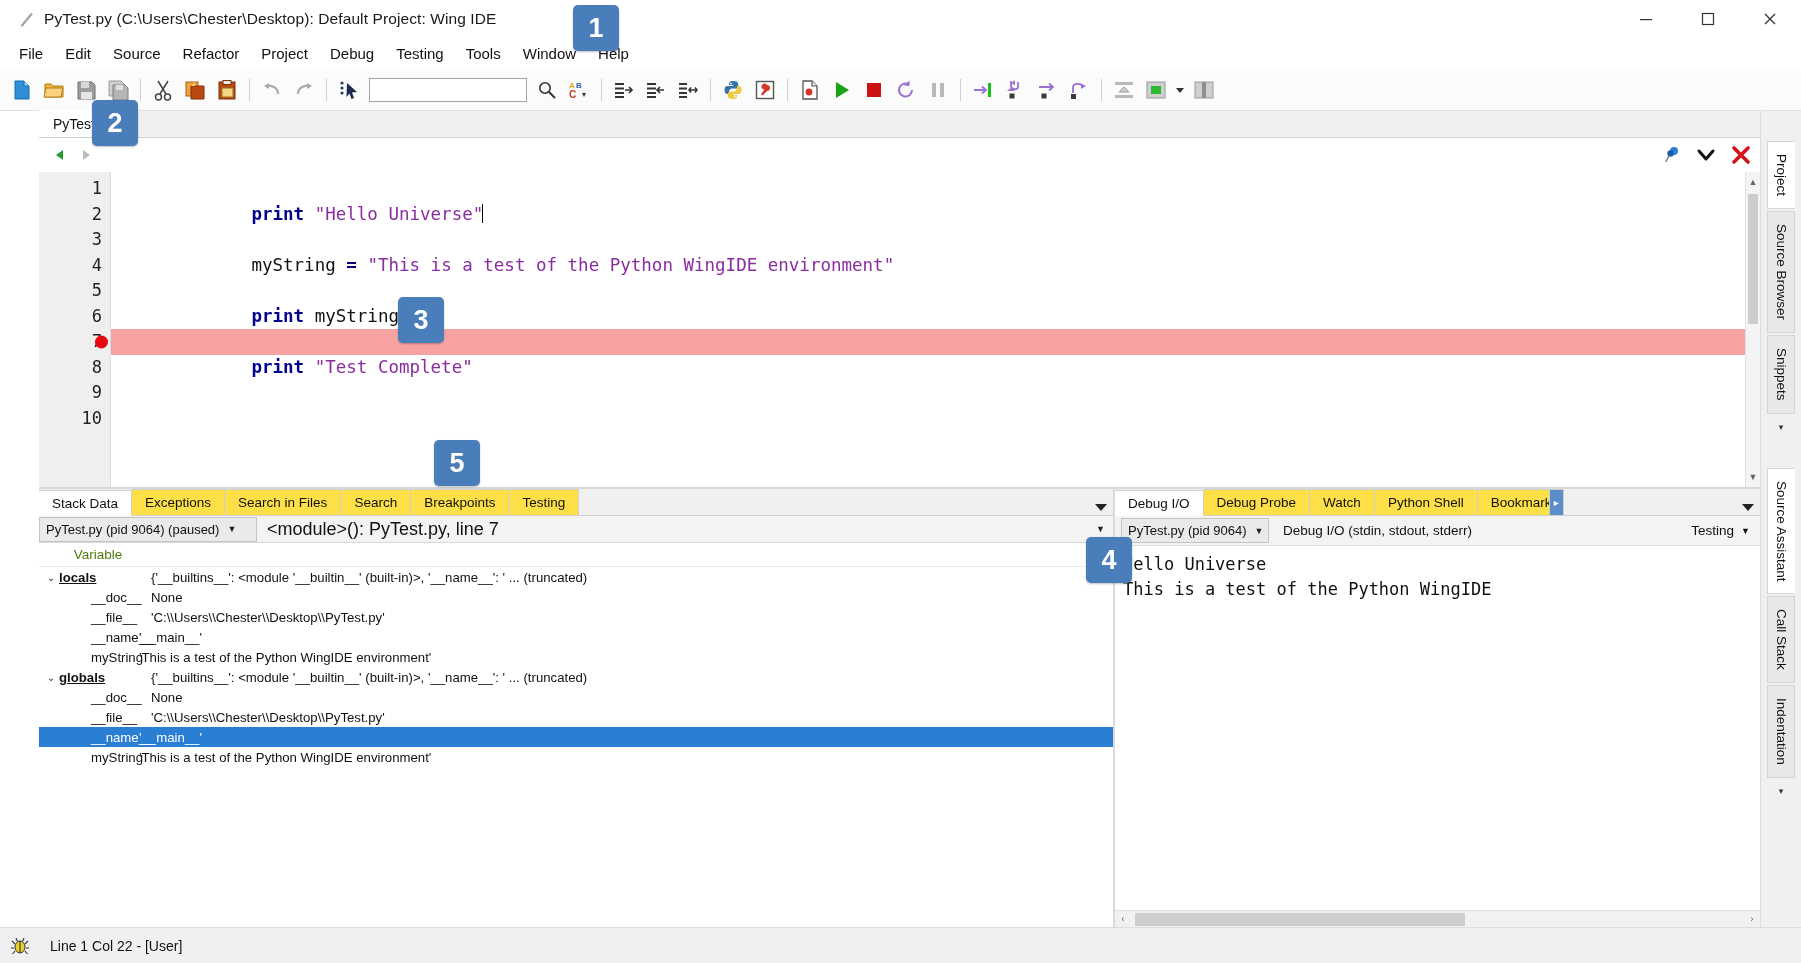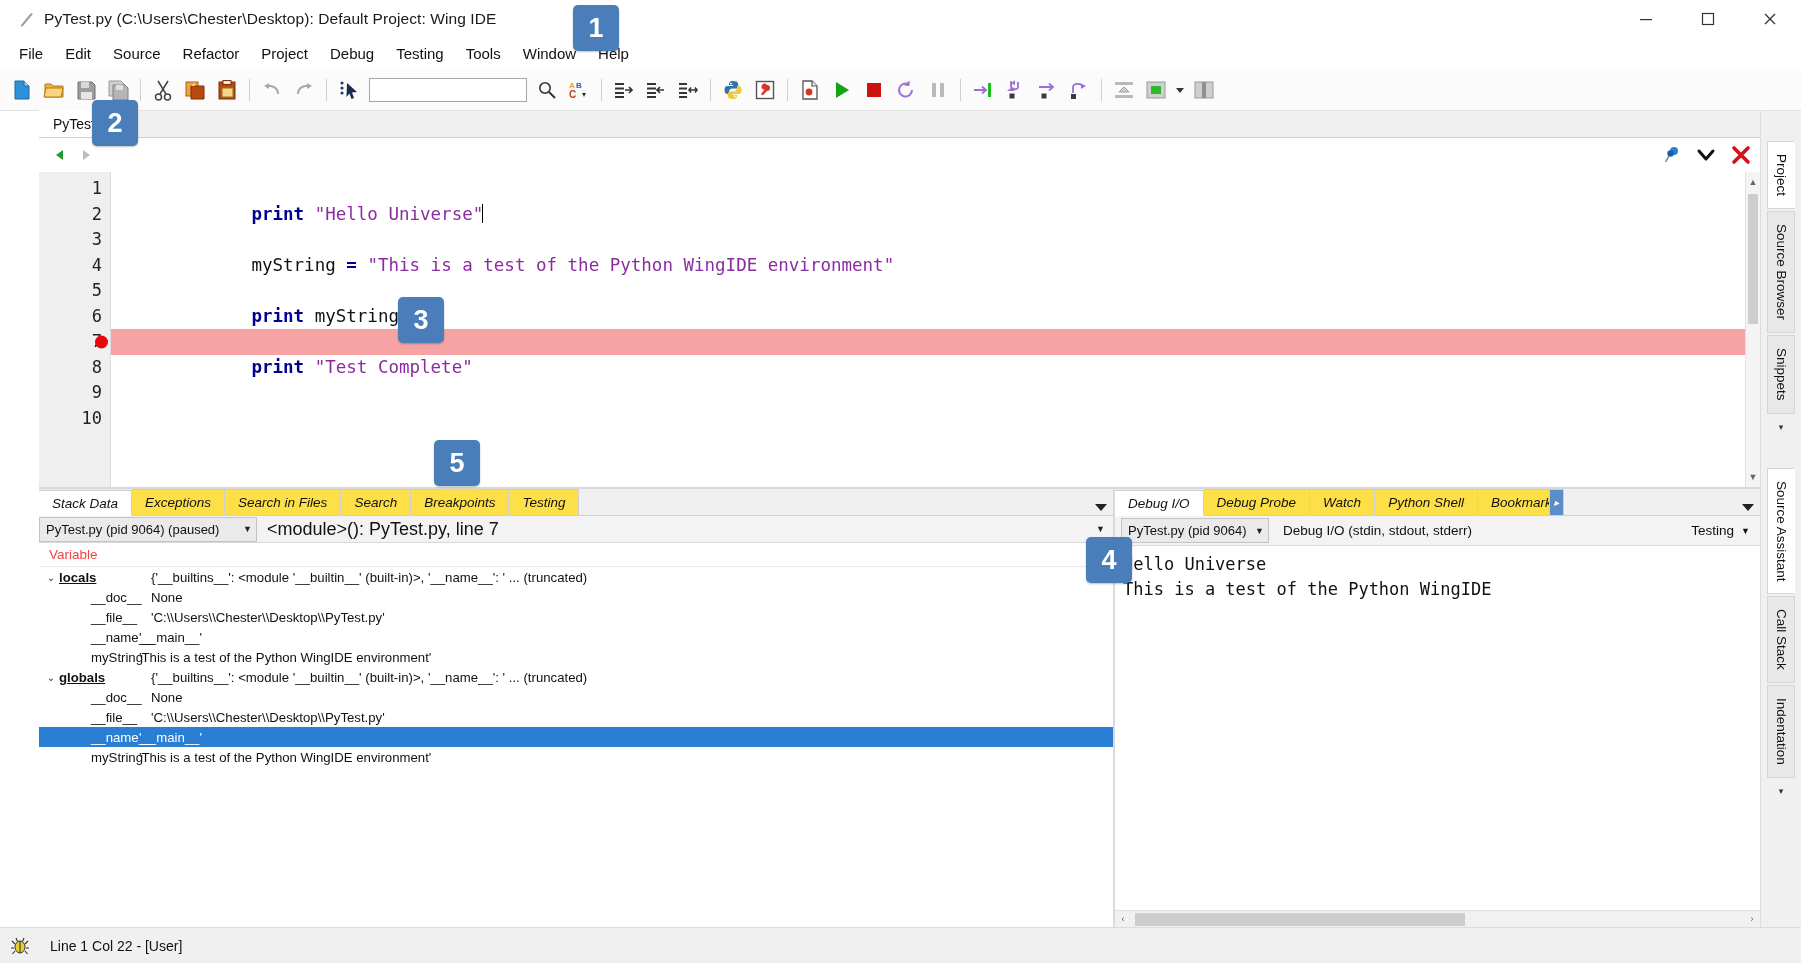--- a/index.html
+++ b/index.html
@@ -184,21 +184,20 @@
   .panel { display: flex; flex-direction: column; min-width: 0; background: #fff; }
   .panel-left { flex: 0 0 1076px; border-right: 2px solid #dadada; }
   .panel-right { flex: 1 1 auto; }
 
   .ptabs {
     height: 27px; flex: 0 0 27px;
     background: #f0f0f0;
     display: flex; align-items: flex-end;
     border-bottom: 1px solid #cfcfcf;
     position: relative;
-    font-style: italic;
   }
   .ptab {
     height: 26px; padding: 0 13px;
     display: flex; align-items: center;
     font-size: 13.5px; color: #111;
     background: #fde047;
     border-right: 1px solid #cfcfcf;
     border-top: 1px solid #cfcfcf;
   }
   .ptab.active { background: #ffffff; border-bottom: 1px solid #ffffff; margin-bottom: -1px; }
@@ -212,34 +211,34 @@
     display: flex; align-items: center;
     background: #f3f3f3;
     border-bottom: 1px solid #d9d9d9;
     position: relative;
   }
   .combo {
     height: 25px; display: flex; align-items: center;
     background: #eaeaea; border: 1px solid #c4c4c4;
     font-size: 13px; color: #111; padding: 0 4px 0 6px;
     gap: 8px;
-    justify-content: space-between;
   }
   .combo .cv { white-space: nowrap; }
   .combo .carr { color: #222; font-size: 9px; }
   .pbar-text { font-size: 18px; color: #111; margin-left: 10px; white-space: nowrap; }
   .pbar-arrow-right { position: absolute; right: 8px; color: #222; font-size: 9px; }
 
   
   .sd-head {
     height: 24px; flex: 0 0 24px;
     display: flex; align-items: center;
-    font-size: 13.5px; color: #ef4444;
+    font-size: 13.5px; color: #4d7c0f;
     background: #ffffff;
     border-bottom: 1px solid #ececec;
+    text-align: center;
   }
   .sd-col-var { width: 108px; flex: 0 0 108px; padding-left: 10px; }
   .sd-col-val { flex: 1 1 auto; }
   .sd-body { flex: 1 1 auto; overflow: hidden; background: #fff; position: relative; }
   .sd-row {
     height: 20px; display: flex; align-items: center;
     font-size: 13.2px; color: #111; white-space: nowrap;
   }
   .sd-row.sel { background: #2a7fd4; color: #fff; }
   .sd-row .twisty {

